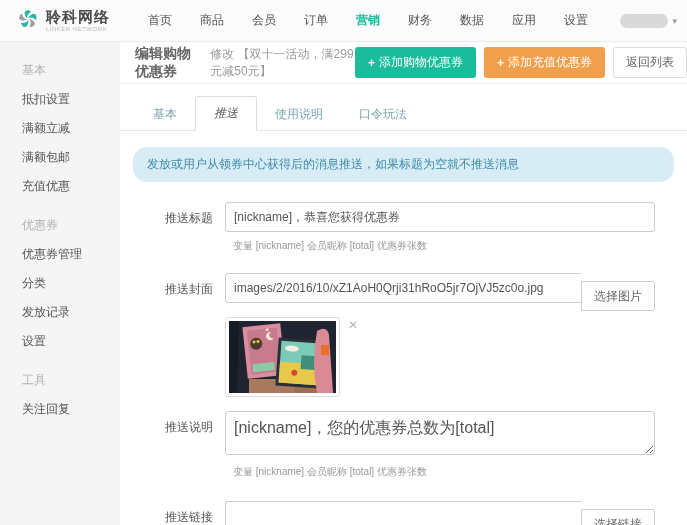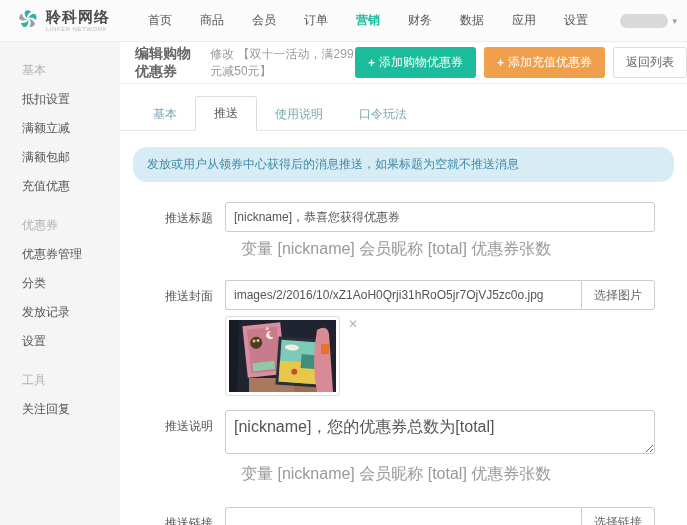--- a/index.html
+++ b/index.html
@@ -36,35 +36,35 @@
   .header-actions { margin-left:auto; display:flex; gap:8px; }
   .btn { display:inline-flex; align-items:center; justify-content:center; font-size:12px; border-radius:3px; padding:6px 12px; cursor:pointer; border:1px solid transparent; white-space:nowrap; }
   .btn-green { background:#1abc9c; color:#fff; }
   .btn-orange { background:#f0a04d; color:#fff; }
   .btn-default { background:#fff; color:#666; border-color:#ddd; }
   .btn .plus { margin-right:4px; font-weight:bold; }
 
   
   .tabbar { display:flex; align-items:flex-end; padding:12px 0 0 15px; border-bottom:1px solid #e5e5e5; }
   .tab { padding:8px 18px; color:#7ba7b0; cursor:pointer; font-size:12px; margin-bottom:-1px; }
-  .tab.active { background:#fff; color:#555; border:1px solid #ddd; border-bottom:1px solid #fff; border-radius:3px 3px 0 0; }
+  .tab.active { background:#fff; color:#555; border:1px solid #ddd; border-bottom:1px solid #fff; border-radius:3px 3px 0 0;font-style:italic; }
 
   
   .alert-info { margin:16px 13px 20px 13px; background:#d8ecf5; color:#3f8aa8; padding:9px 14px; border-radius:14px; font-size:12px; }
 
   
   .form { padding-left:15px; }
   .form-row { display:flex; margin-bottom:6px; }
   .form-label { width:90px; text-align:right; padding-right:12px; padding-top:8px; color:#555; flex:none; font-size:12px; }
   .form-field { width:430px; }
   .text-input { width:100%; height:30px; border:1px solid #ccc; border-radius:3px; padding:0 8px; font-size:12px; color:#555; font-family:"Liberation Sans","DejaVu Sans",sans-serif; background:#fff; outline:none; }
   .input-group { display:flex; width:100%; }
   .input-group .text-input { border-radius:3px 0 0 3px; border-right:none; flex:1; }
-  .input-addon { border:1px solid #ccc; border-radius:0 3px 3px 0; background:#fff; color:#666; font-size:12px; padding:0 12px; height:30px; display:flex; align-items:center; cursor:pointer; white-space:nowrap; }
-  .helper { color:#999; font-size:16px; margin:7px 0 14px 16px; }
+  .input-addon { border:1px solid #ccc; border-radius:0 3px 3px 0; background:#fff; color:#666; font-size:12px; padding:0 12px; height:30px; display:flex; align-items:center; cursor:pointer; white-space:nowrap;margin-top:8px; }
+  .helper { color:#999; font-size:10px; margin:7px 0 14px 8px; }
   .textarea { width:100%; height:44px; border:1px solid #ccc; border-radius:3px; padding:6px 8px; font-size:16px; color:#555; resize:both; font-family:"Liberation Sans","DejaVu Sans",sans-serif; outline:none; }
   .preview-wrap { display:flex; align-items:flex-start; margin-top:6px; }
   .thumb { border:1px solid #ddd; background:#fff; padding:3px; border-radius:3px; }
   .thumb svg { display:block; }
   .remove-x { color:#b5b5b5; font-size:12px; margin:2px 0 0 8px; cursor:pointer; line-height:1; }
 </style>
 </head>
 <body>
 
 <div class="app">

